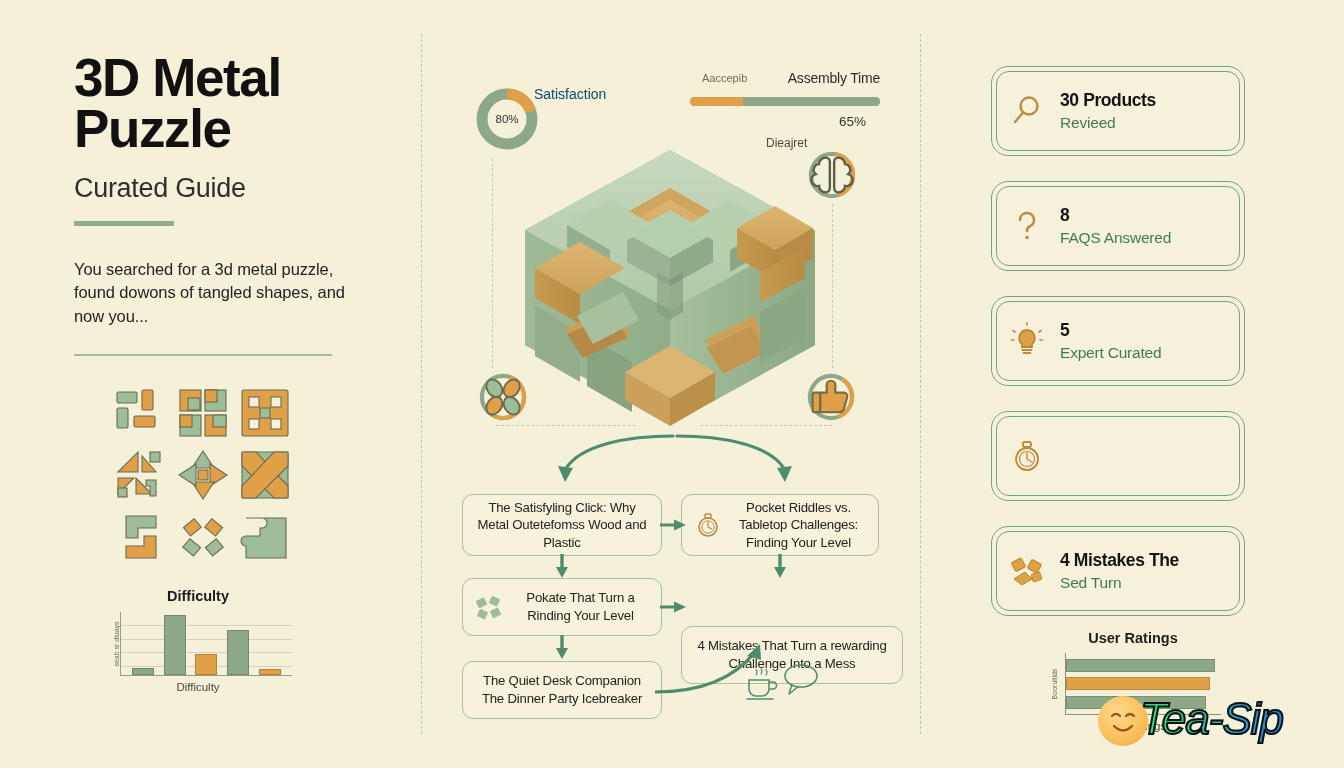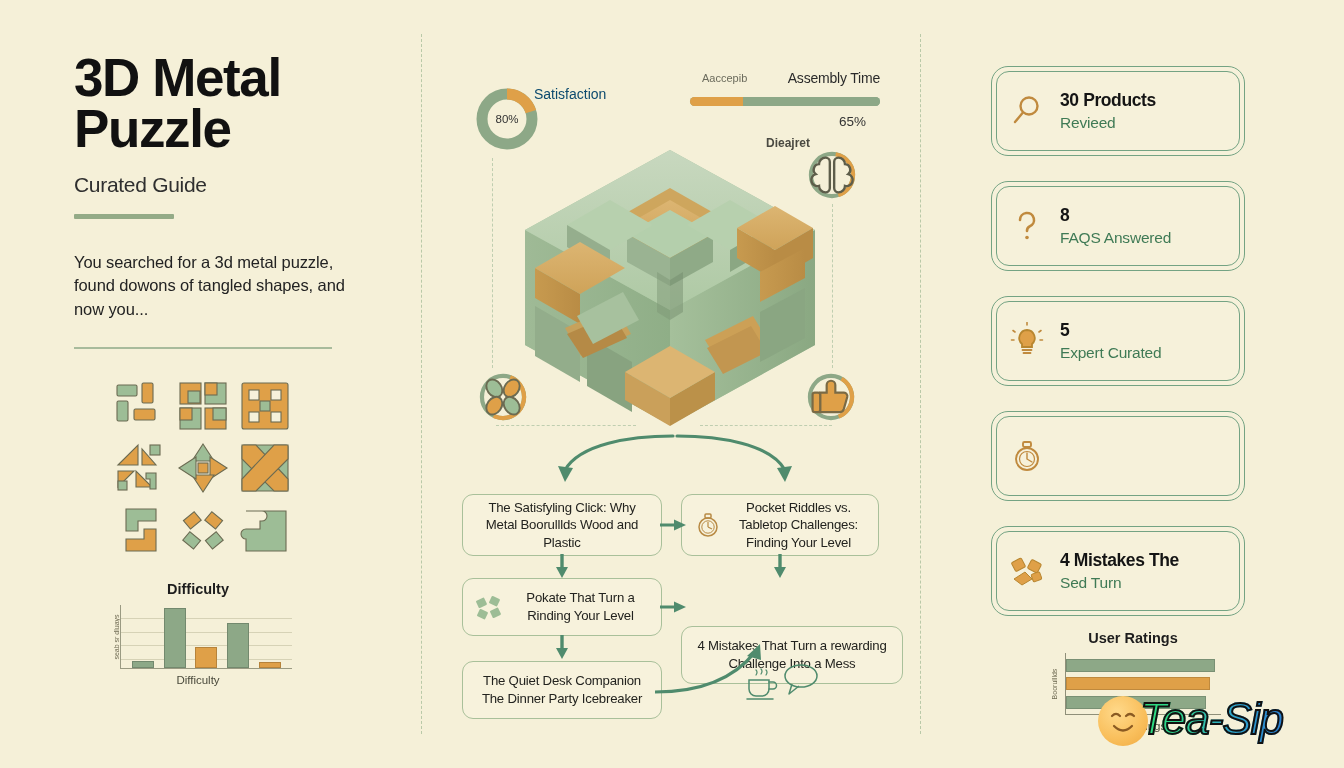--- a/index.html
+++ b/index.html
@@ -19,21 +19,21 @@
   #vdiv-left  { left:421px; }
   #vdiv-right { left:920px; }
 
   
   #left-col { position:absolute; left:74px; top:52px; width:300px; }
   #page-title {
     font-size:53px; font-weight:bold; line-height:0.97;
     letter-spacing:-1.4px; color:#111;
   }
   #page-subtitle {
-    font-size:21px; color:#2f2f2f; margin-top:18px; letter-spacing:-0.3px;
+    font-size:27px; color:#2f2f2f; margin-top:18px; letter-spacing:-0.3px;
   }
   #title-rule {
     width:100px; height:5px; background:#94ab87; margin-top:17px; border-radius:1px;
   }
   #intro-text {
     margin-top:32px; font-size:16.5px; line-height:1.42; color:#232323;
     letter-spacing:-0.1px; width:278px;
   }
   #left-rule { width:258px; height:2px; background:#a8bb9c; margin-top:26px; }
 
@@ -95,21 +95,21 @@
   }
   #assembly-fill-a { background:#dfa048; }
   #assembly-fill-b { background:#8da887; flex:1; }
   #assembly-value {
     margin-top:8px; font-size:13.5px; color:#333; text-align:right; padding-right:14px;
   }
 
   
   #badge-brain { position:absolute; left:806px; top:149px; width:52px; height:52px; }
   #label-brain {
-    position:absolute; left:766px; top:136px; font-size:12px; color:#4a4a42;font-weight:bold;
+    position:absolute; left:766px; top:136px; font-size:12px; color:#4a4a42;
   }
   .ring-badge svg { width:100%; height:100%; display:block; }
   .ring-inner {
     position:absolute; inset:0; display:flex; align-items:center; justify-content:center;
     font-size:19px;
   }
 
   #badge-puzzle { position:absolute; left:477px; top:371px; width:52px; height:52px; }
   #badge-thumb  { position:absolute; left:805px; top:371px; width:52px; height:52px; }
 
@@ -497,21 +497,21 @@
     <g fill="none" stroke="#4f8b6d" stroke-width="3.2" stroke-linecap="round">
       <path d="M133 6 C 90 6, 40 14, 25 40"></path>
       <path d="M137 6 C 180 6, 230 14, 245 40"></path>
     </g>
     <polygon points="25,52 18,36 33,38" fill="#4f8b6d"></polygon>
     <polygon points="245,52 237,38 252,36" fill="#4f8b6d"></polygon>
   </svg>
 </div>
 
 <div class="flow-box" id="flow-1">
-  <div class="flow-text">The Satisfyling Click: Why Metal Boorulllds Wood and Plastic</div>
+  <div class="flow-text">The Satisfyling Click: Why Metal Outetefomss Wood and Plastic</div>
 </div>
 <div class="flow-box" id="flow-2">
   <div class="flow-ic">
     <svg viewBox="0 0 30 30" fill="none" stroke="#b88a44" stroke-width="1.5">
       <circle cx="15" cy="17" r="9"></circle>
         <circle cx="15" cy="17" r="6.2" stroke-width="1"></circle>
       <path d="M15 17 L15 12 M15 17 L19 19" stroke-width="1.2"></path>
       <rect x="12" y="4" width="6" height="4" rx="1"></rect>
     </svg>
   </div>

